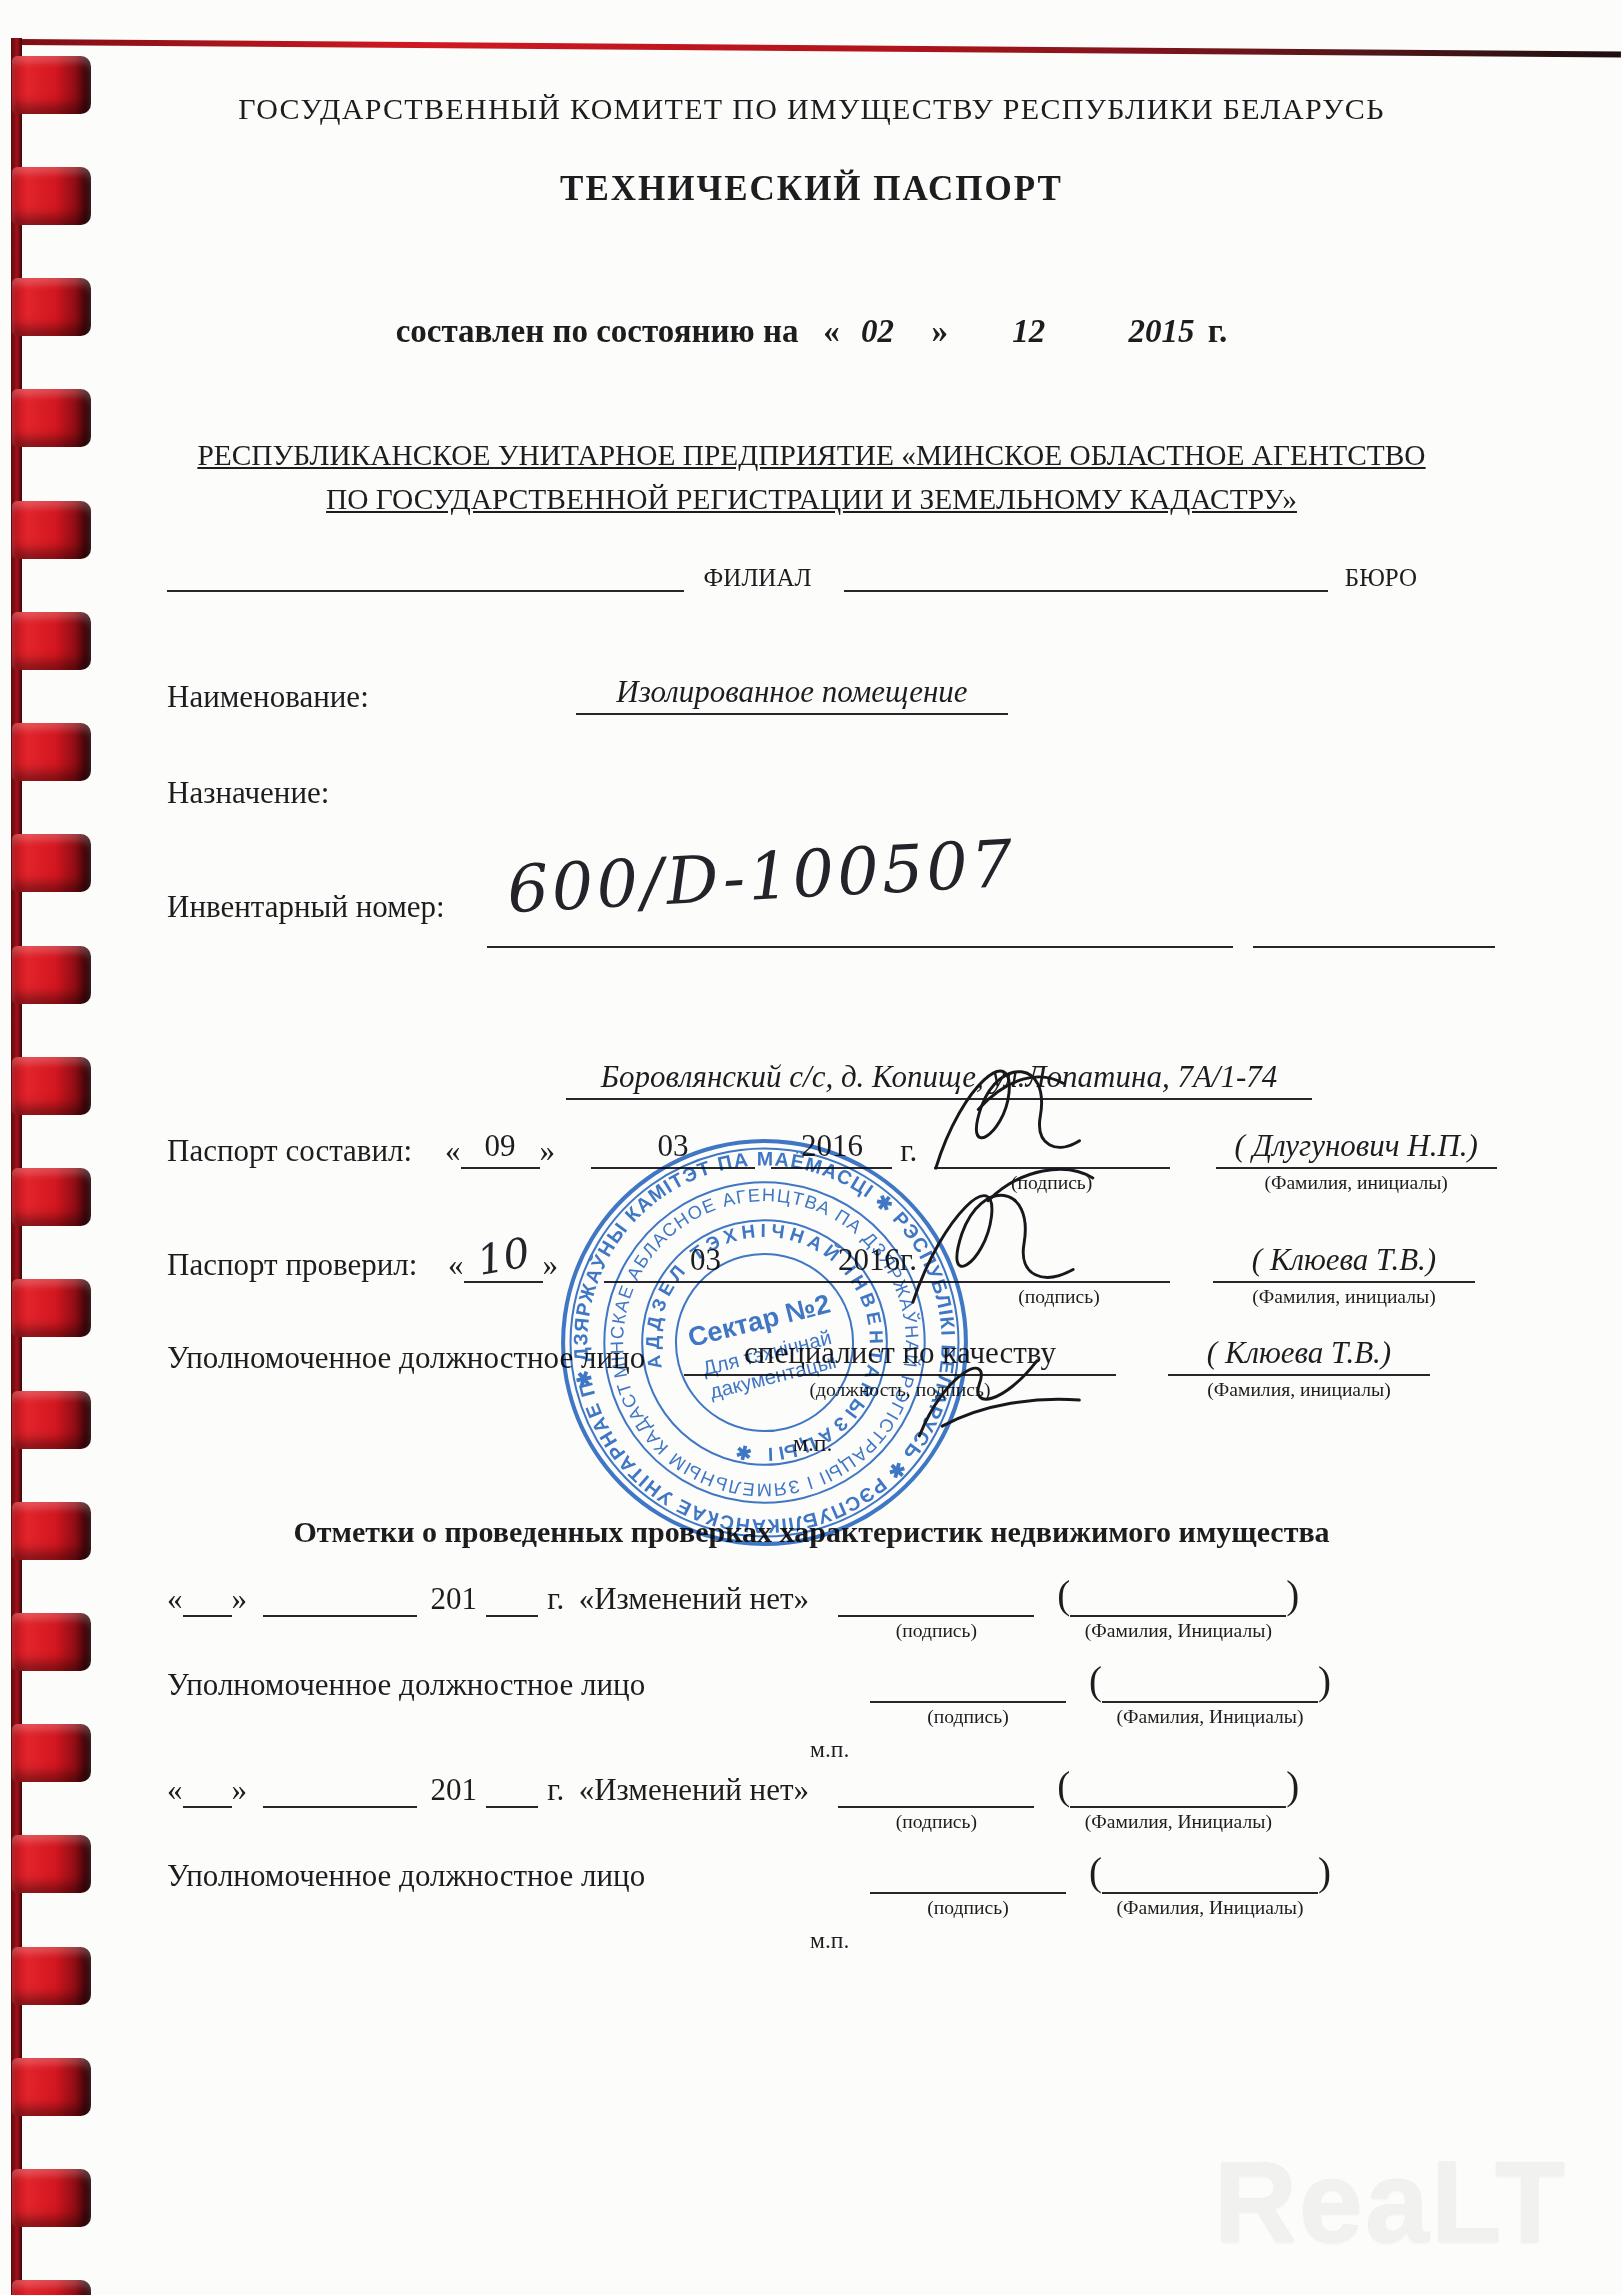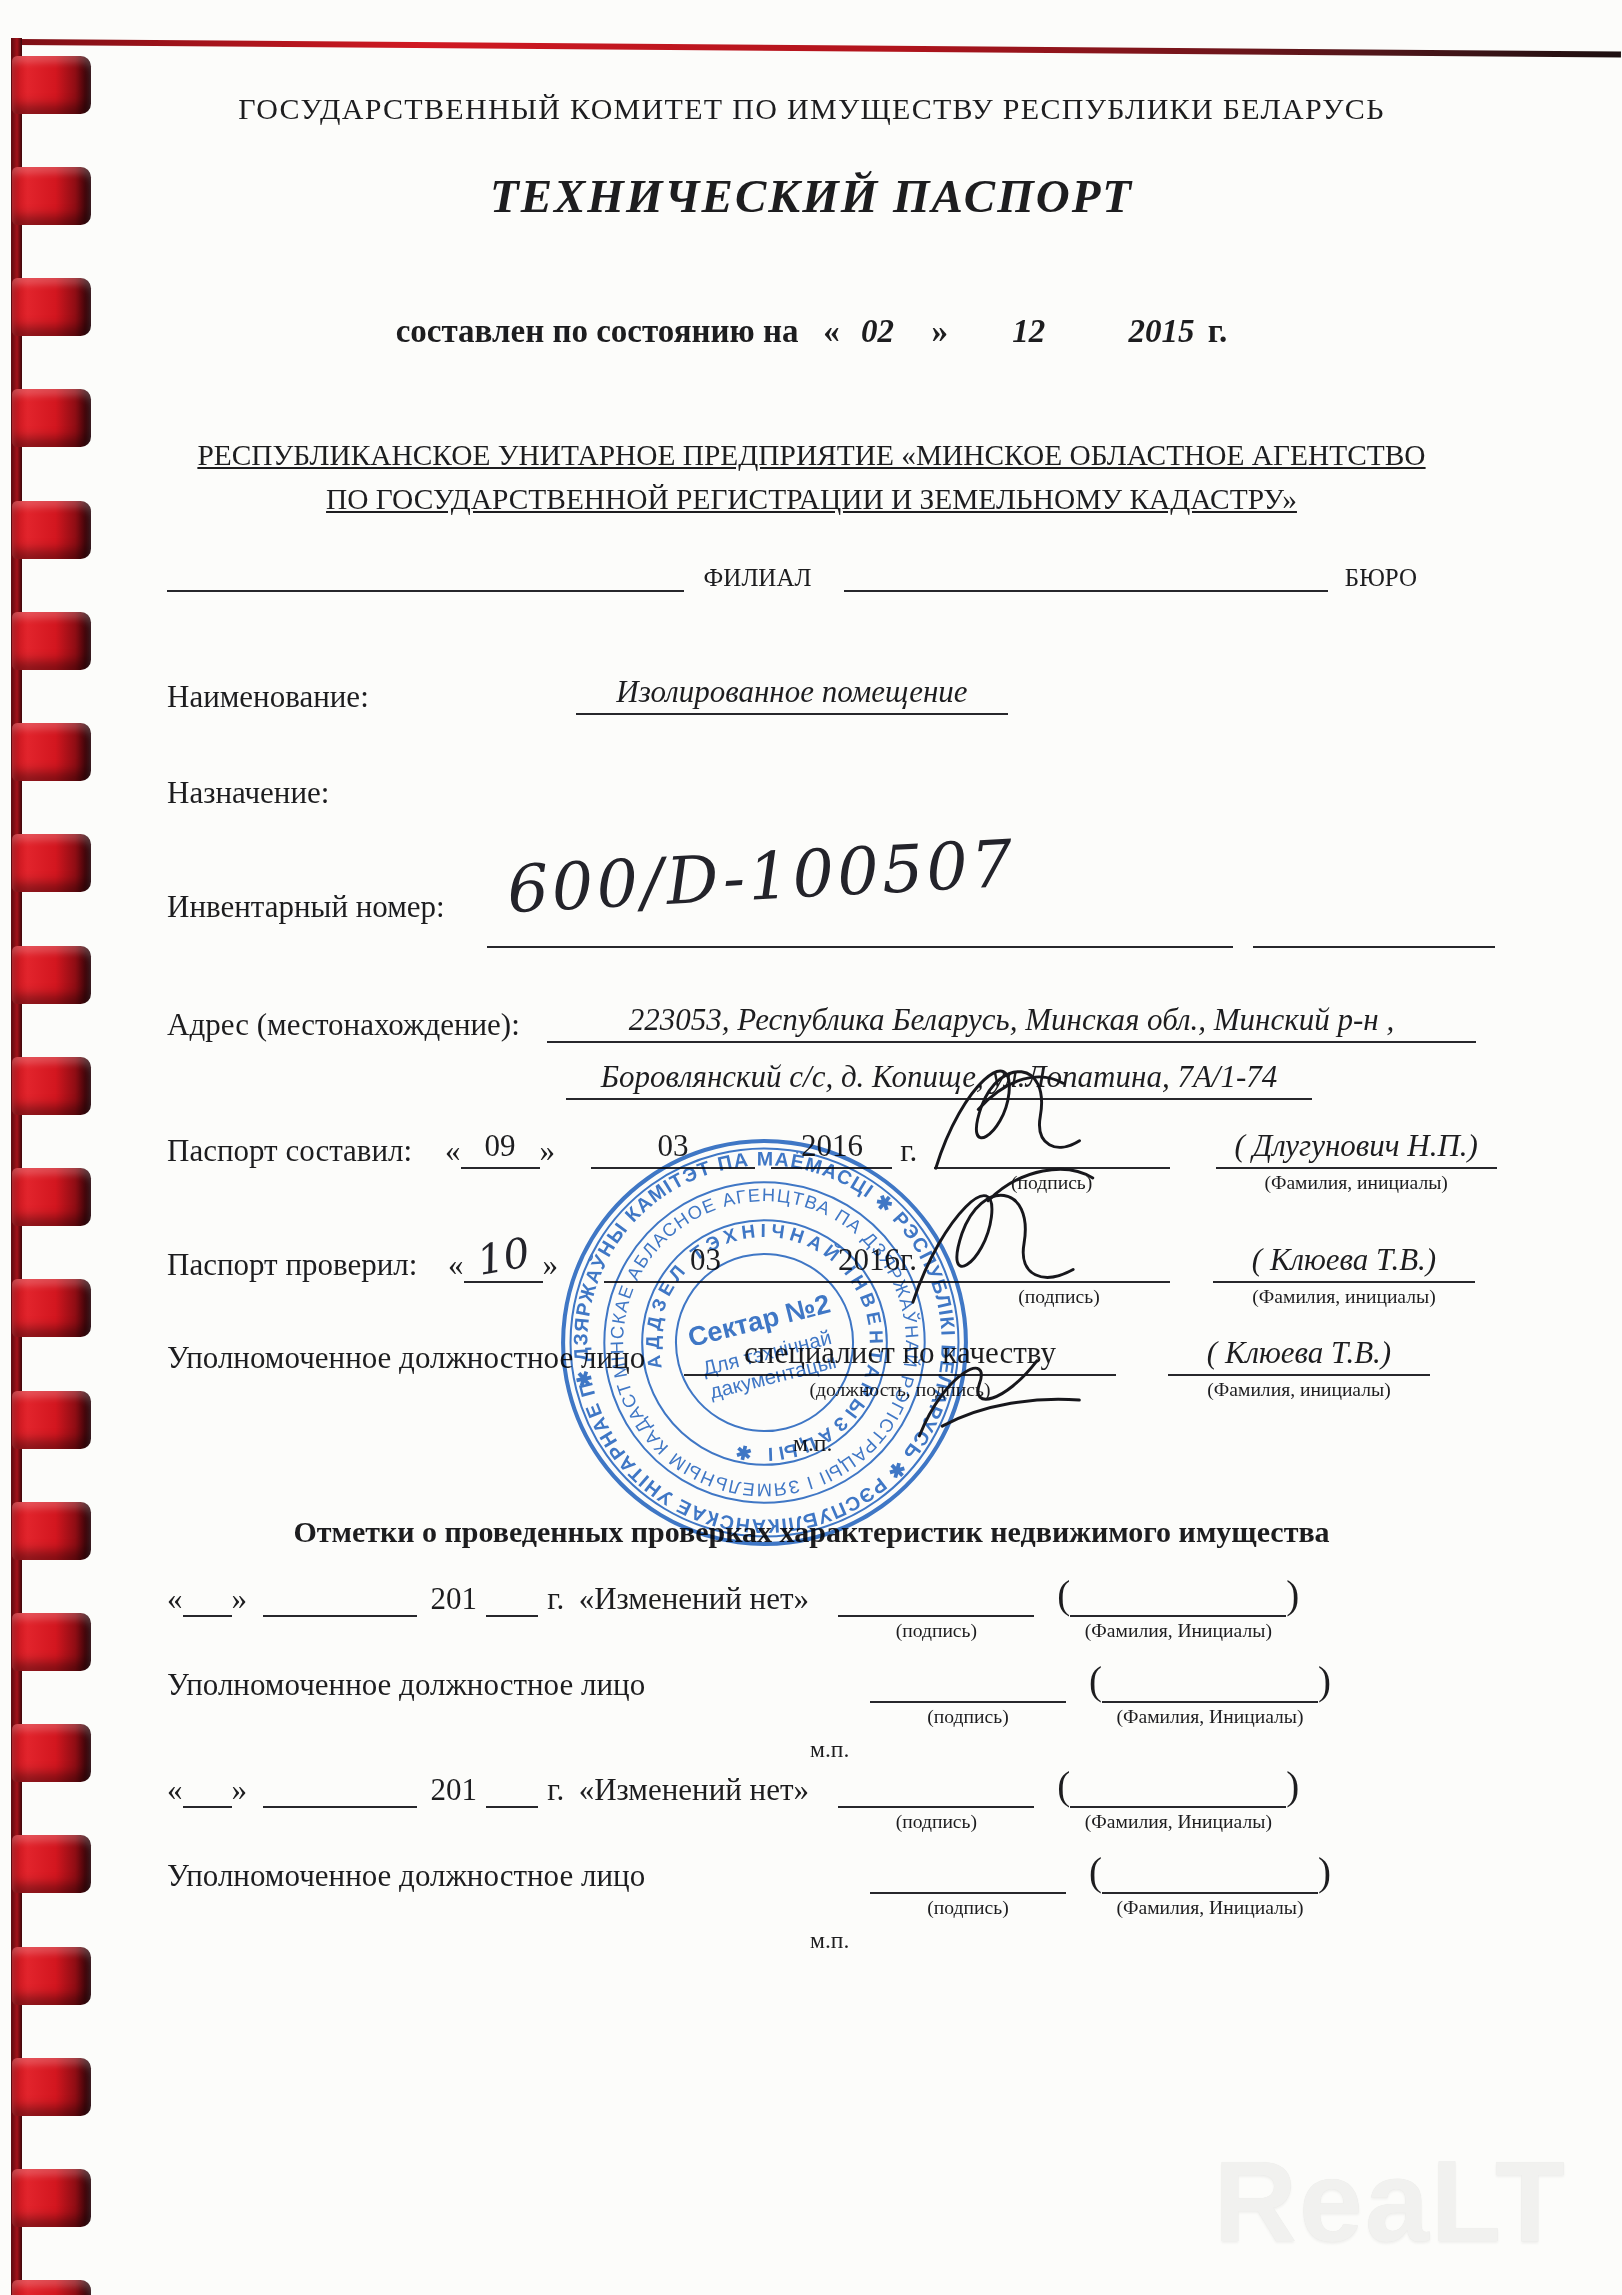--- a/index.html
+++ b/index.html
@@ -17,21 +17,21 @@
   .tooth{position:absolute; left:11.8px; width:79px; height:58px; z-index:2;
     border-radius:5.2px 10.5px 10.5px 5.2px;
     background:linear-gradient(90deg,#c8141c 0%,#e2242c 20%,#d3161f 55%,#8f0d14 80%,#45060b 93%,#2c040a 100%);
     box-shadow:inset 0 6.5px 7.9px rgba(255,255,255,.22), inset 0 -9.2px 10.5px rgba(0,0,0,.38);}
   .top-edge{position:absolute; left:18.3px; top:39px; width:1603px; height:5.9px;
     background:linear-gradient(90deg,#7d0f15,#d01922 25%,#b0141c 55%,#50161a 85%,#1c0f10 100%);
     transform:rotate(0.45deg); transform-origin:left center; z-index:1;}
 
   
   .org-top{top:92px; font-size:30px; letter-spacing:1.3px;}
-  .doc-title{top:169px; font-size:47px; font-weight:bold; letter-spacing:2px;font-style:italic;}
+  .doc-title{top:169px; font-size:35px; font-weight:bold; letter-spacing:2px;}
   .doc-subtitle{top:243px; font-size:26px;}
   .date-line{top:313px; font-size:33px; font-weight:bold;}
   .date-line .num{font-style:italic;}
   .agency{top:433px; font-size:29.4px; line-height:1.5; left:190px; width:1243px; text-align:center;text-decoration:underline;}
 
   .row{position:absolute; display:flex; align-items:flex-end; white-space:nowrap;}
   .lbl{font-size:31px;}
   .ul{border-bottom:2px solid #27272b; display:inline-block; text-align:center; padding:0 6.5px 3.3px;}
   .cell{position:relative; border-bottom:2px solid #27272b; text-align:center; padding-bottom:3.3px;}
   .sub{position:absolute; left:0; right:0; top:100%; margin-top:5.2px;
@@ -119,26 +119,20 @@
 
   <div class="row" style="left:167px; top:775px;">
     <span class="lbl" style="width:409px;">Назначение:</span>
   </div>
 
   <div class="abs lbl" style="left:167px; top:889px;">Инвентарный номер:</div>
   <span class="abs handwrite" style="left:507px; top:839px; font-size:65px; letter-spacing:3.3px; transform:rotate(-3deg);">600/D-100507</span>
   <div class="abs" style="left:487px; top:946px; width:746px; border-bottom:2px solid #27272b;"></div>
   <div class="abs" style="left:1253px; top:946px; width:242px; border-bottom:2px solid #27272b;"></div>
 
-  <div class="row" style="left:167px; top:1002px;">
-    <span class="lbl" style="width:380px;">Адрес (местонахождение):</span>
-    <span class="cell ital fs48" style="width:929px;">
-      <span>223053, Республика Беларусь, Минская обл., Минский р-н ,</span>
-    </span>
-  </div>
   <div class="abs cell ital fs48" style="left:566px; top:1059px; width:746px;">
     <span>Боровлянский с/с, д. Копище, ул.Лопатина, 7А/1-74</span>
   </div>
 
   <div class="row" style="left:167px; top:1126px;">
     <span class="lbl" style="width:278px;">Паспорт составил:</span>
     <span class="fs48">«</span>
     <span class="cell fs48" style="width:79px;">
       <span>09</span>
     </span>

